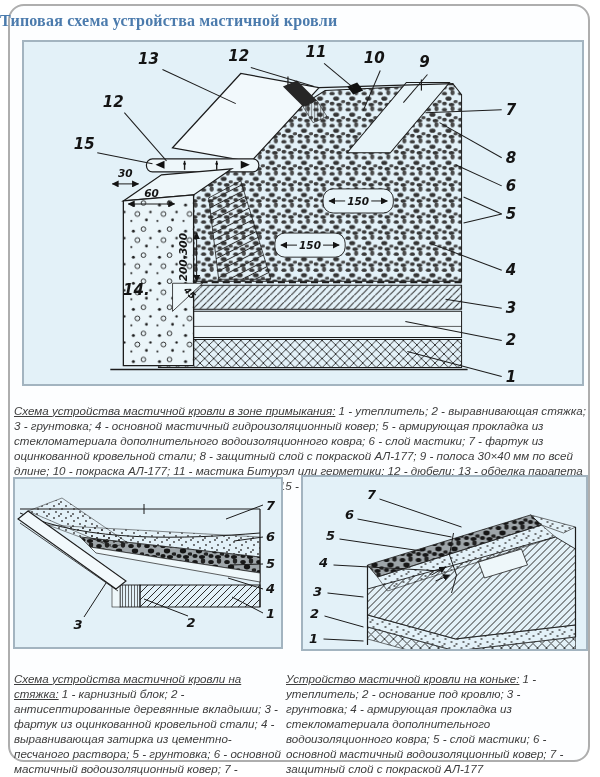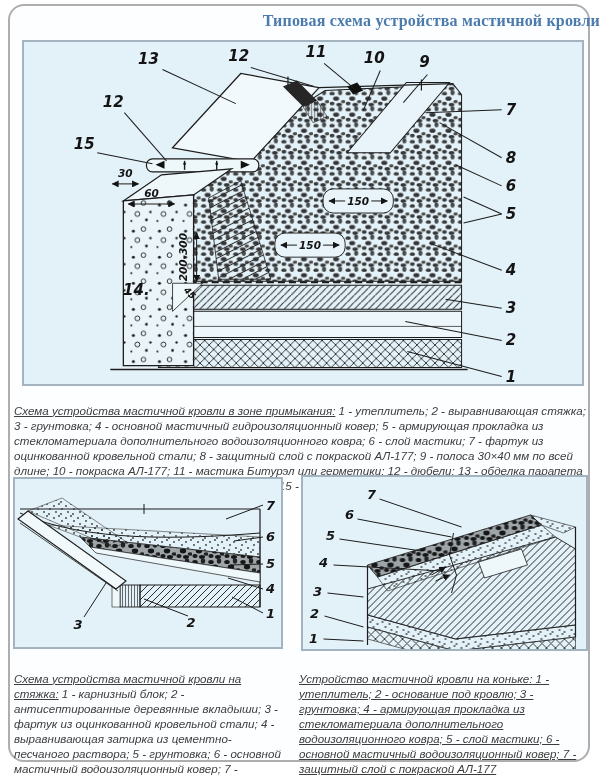--- a/index.html
+++ b/index.html
@@ -5,38 +5,38 @@
   html,body { margin:0; padding:0; }
   body {
     width:600px; height:777px; position:relative; background:#ffffff;
     font-family:"Liberation Sans", sans-serif;
   }
   .frame {
     position:absolute; left:8px; top:4px; width:578px; height:754px;
     border:2px solid #aeaeae; border-radius:16px; background:#fdfeff;
   }
   .title {
-    position:absolute; top:12px; left:0; right:0; text-align:right;
+    position:absolute; top:12px; left:0; right:0; text-align:left;
     font-family:"Liberation Serif", serif; font-weight:bold;
     font-size:16px; color:#4b7bad; letter-spacing:.2px;
   }
   .panel {
     position:absolute; background:#e3f1f8; border:2px solid #a3b4c0;
     box-sizing:border-box;
   }
   #panel-main    { left:22px;  top:40px;  width:562px; height:346px; }
   #panel-cornice { left:13px;  top:477px; width:270px; height:172px; }
   #panel-ridge   { left:301px; top:475px; width:287px; height:176px; }
   .cap {
     position:absolute; font-style:italic; font-size:11.6px; line-height:1.3;
     color:#3d3d3d;
   }
   #cap-main    { left:14px;  top:391px; width:572px; }
   #cap-cornice { left:14px;  top:659px; width:270px; }
-  #cap-ridge   { left:299px; top:659px; width:283px;text-decoration:underline; }
+  #cap-ridge   { left:286px; top:659px; width:283px; }
   .cap .u { text-decoration:underline;margin-top:12px; }
   .panel svg { display:block; width:100%; height:100%; }
   svg text {
     font-family:"DejaVu Sans", sans-serif; font-style:italic;
     font-weight:bold; fill:#141414;
   }
   .num  { font-size:15px; }
   .num2 { font-size:13px; }
   .dim  { font-size:10.5px; }
   .dimsm{ font-size:9px; }

